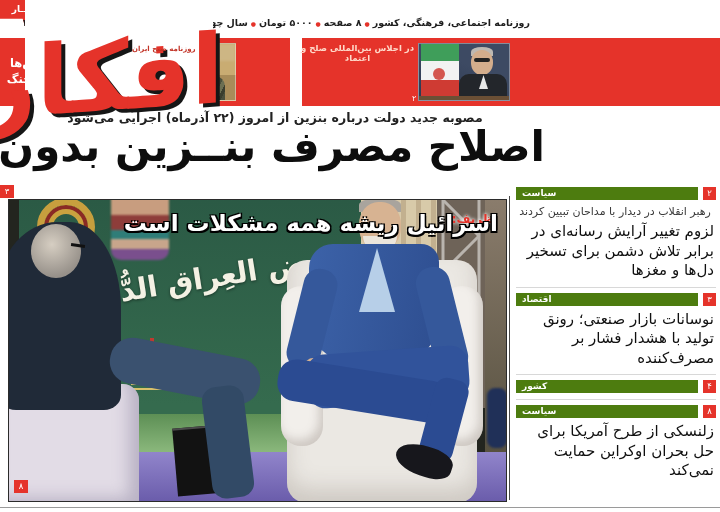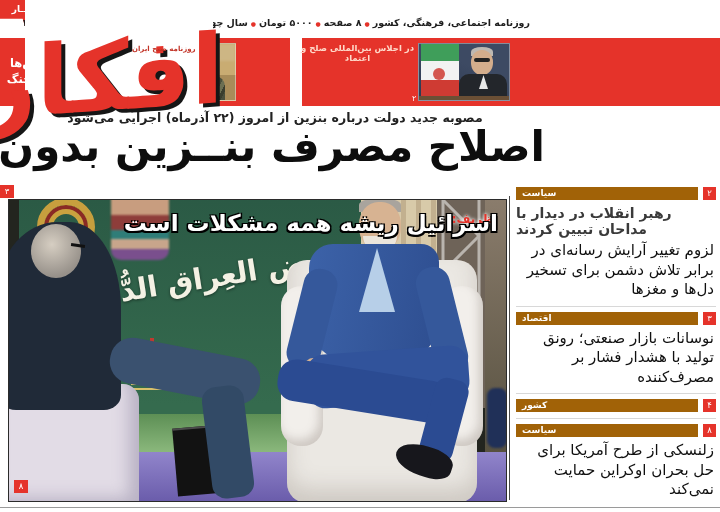--- a/index.html
+++ b/index.html
@@ -128,23 +128,23 @@
   .photo-page{left:5px;bottom:8px;top:auto;}
 
   
   .v-divider{position:absolute;left:509px;top:196px;width:1px;height:304px;background:#4a4a4a;}
   .sidebar{position:absolute;left:516px;top:182px;width:200px;}
   .sb-item{padding-top:5px;}
   .sb-item + .sb-item{border-top:1px solid #d8d8d8;margin-top:6px;}
   .sb-head{display:flex;align-items:center;gap:5px;}
   .sb-page{flex:0 0 13px;width:13px;height:13px;background:#e5332a;color:#fff;font-size:8.5px;
     text-align:center;line-height:13px;}
-  .sb-bar{flex:1;height:13px;background:#a16207;color:#fff;font-size:9px;font-weight:bold;
+  .sb-bar{flex:1;height:13px;background:#4d7c0f;color:#fff;font-size:9px;font-weight:bold;
     text-align:left;padding:0 6px;line-height:13px;}
-  .sb-kicker{font-size:14px;color:#3a3a3a;text-align:left;margin:5px 2px 1px 0;font-weight:bold;}
+  .sb-kicker{font-size:11px;color:#3a3a3a;text-align:center;margin:5px 2px 1px 0;font-weight:normal;}
   .sb-headline{font-size:15px;font-weight:normal;color:#101010;text-align:right;line-height:1.3;margin:4px 2px 2px 0;}
 
   .bottom-rule{position:absolute;left:0;top:507px;width:720px;height:1px;background:#9a9a9a;}
 </style>
 </head>
 <body>
 
 <div class="page">
 
   <div class="corner-bubble">

